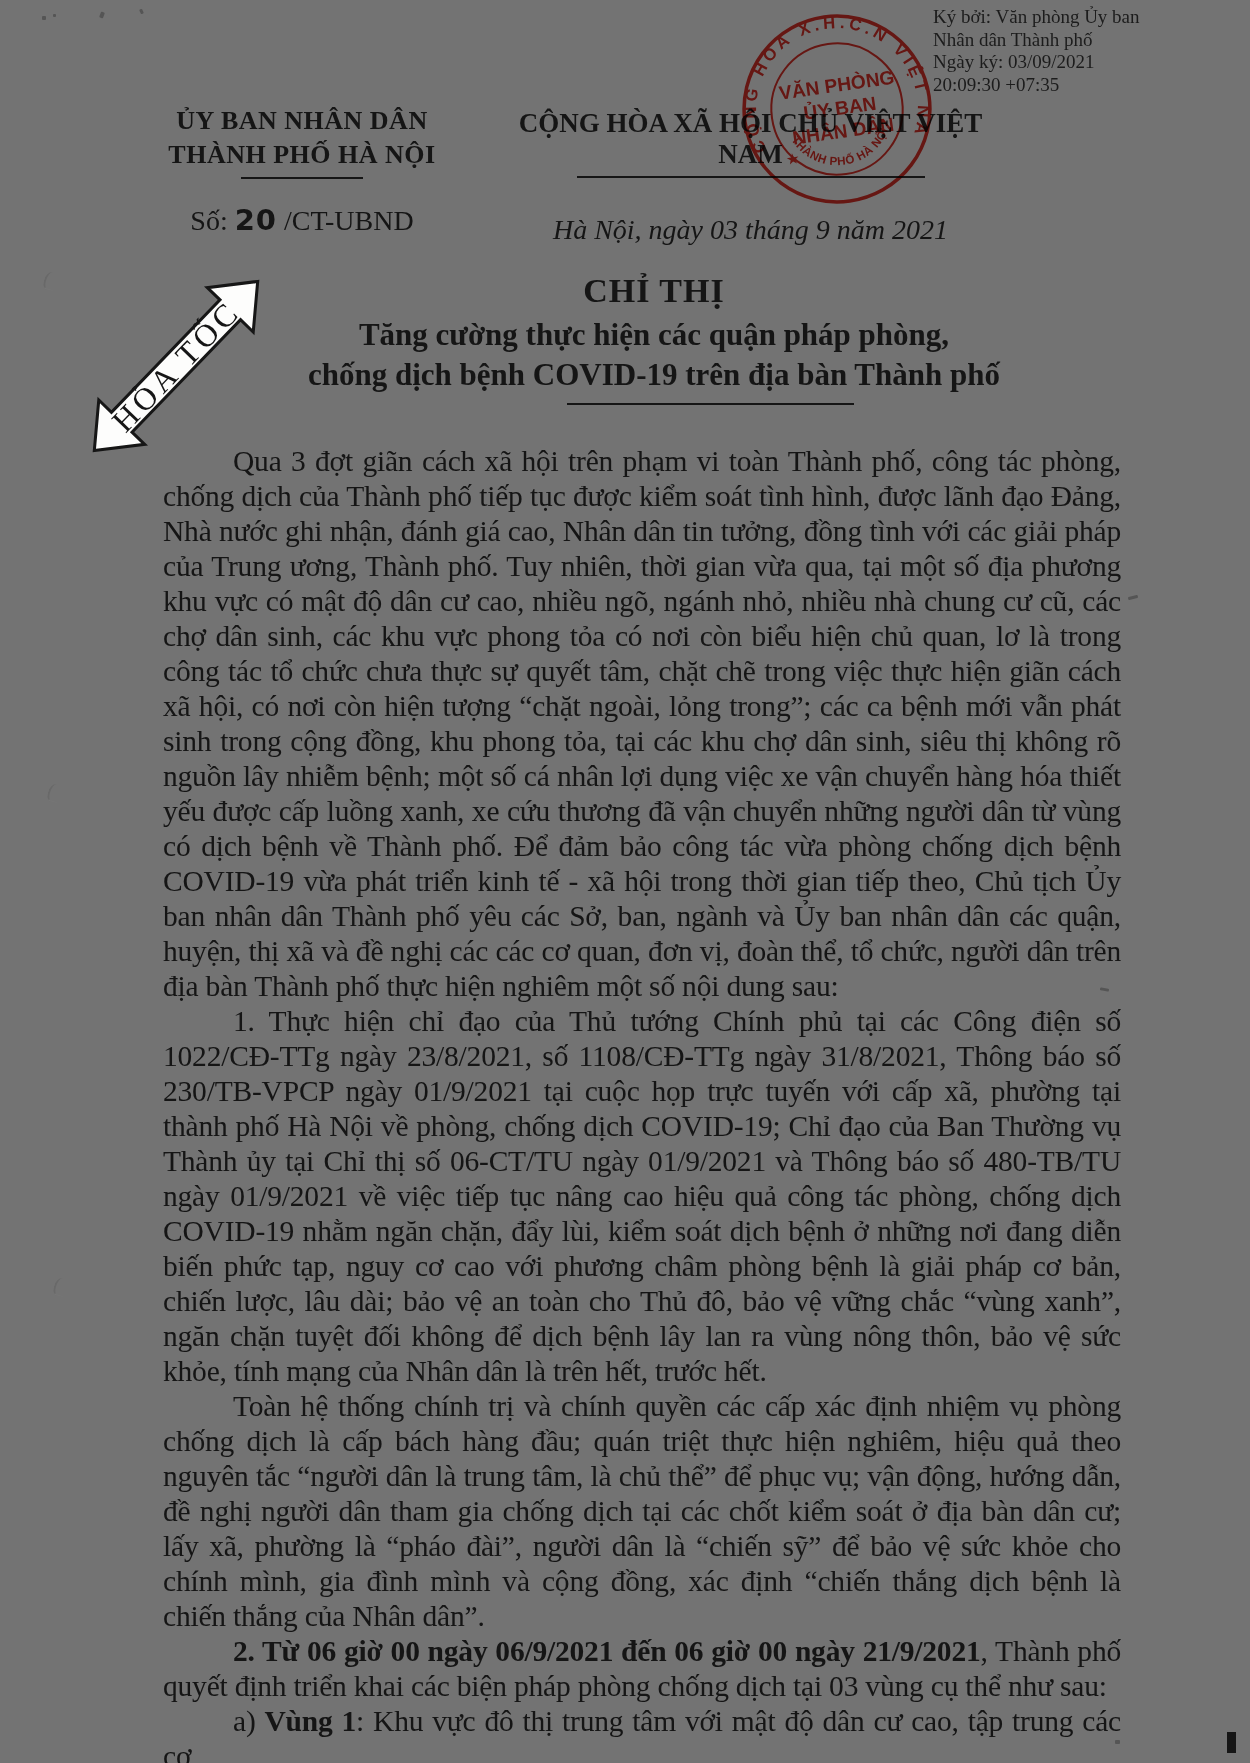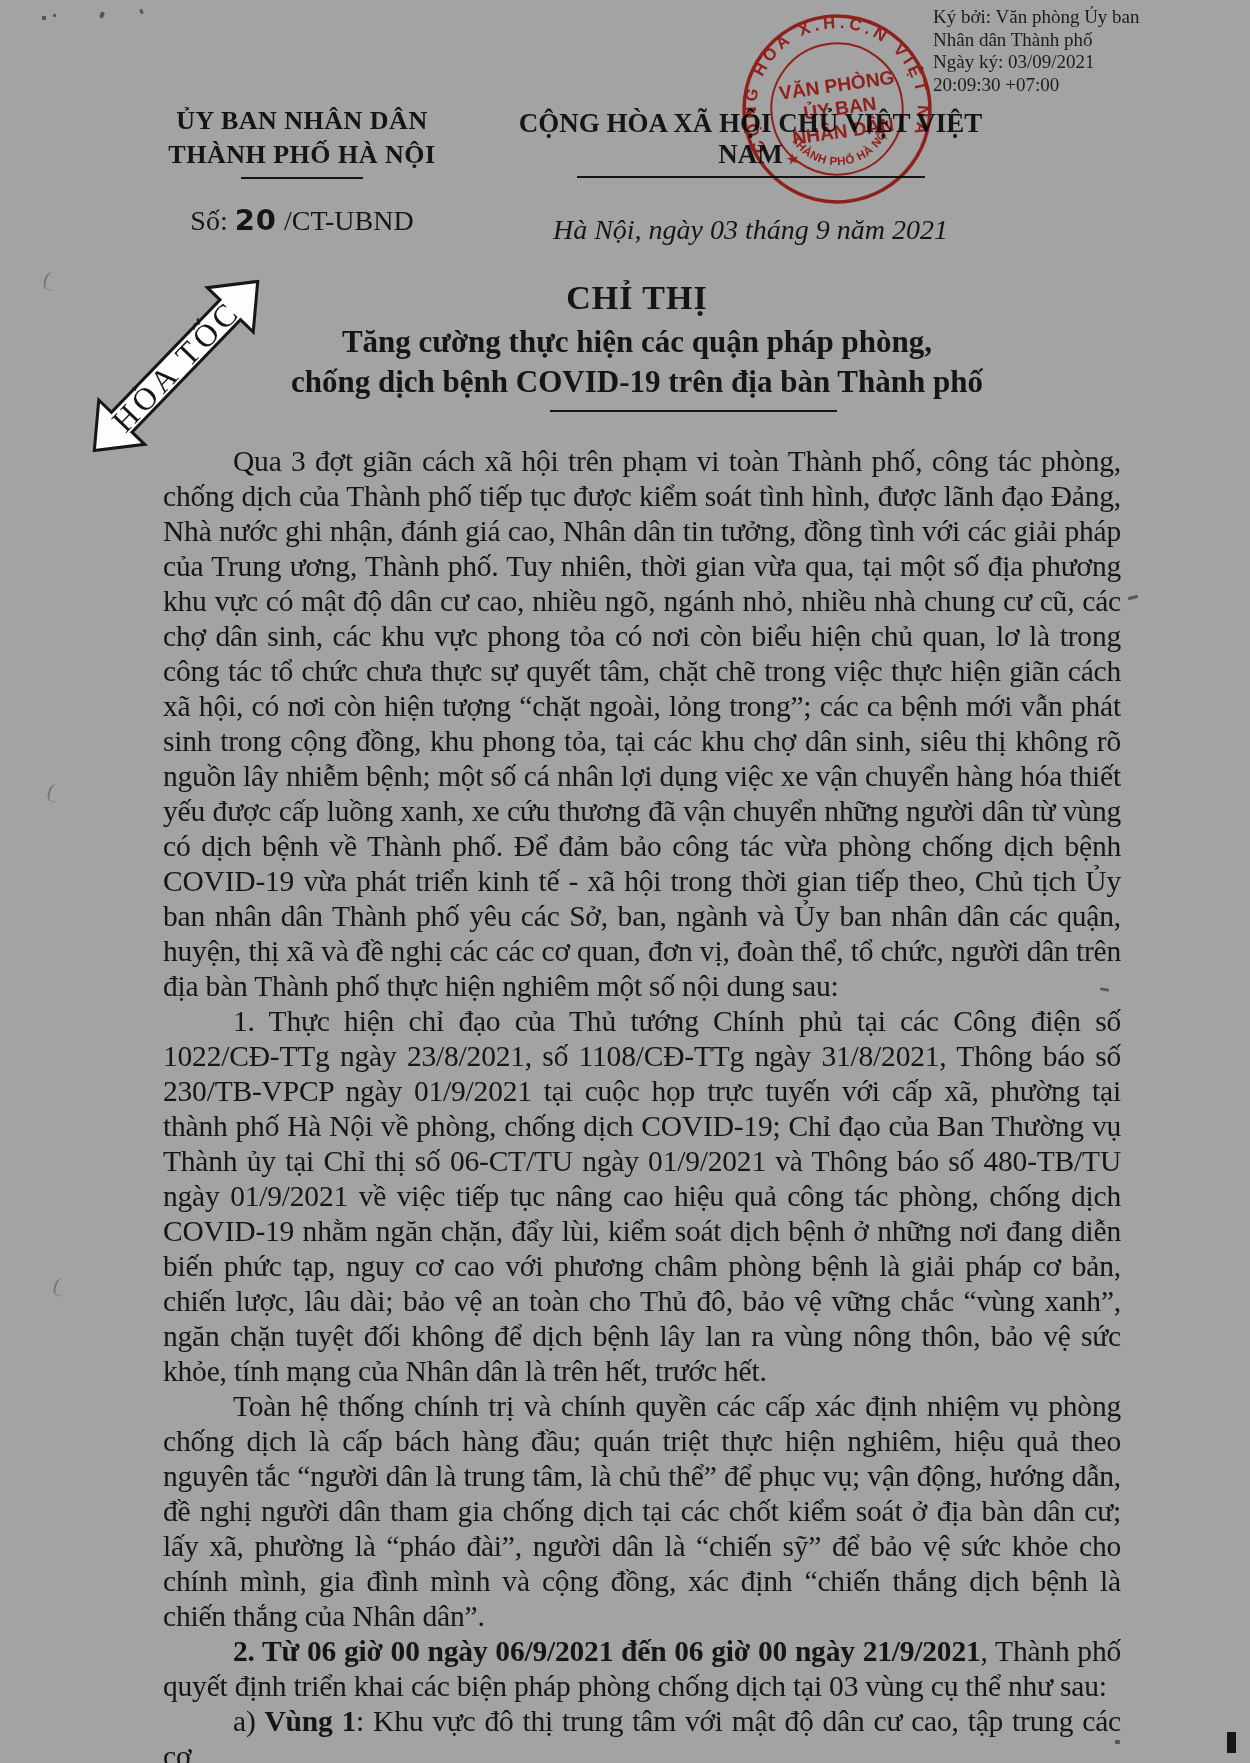--- a/index.html
+++ b/index.html
@@ -1,21 +1,21 @@
 <!DOCTYPE html>
 <html lang="vi"><head>
 <meta charset="utf-8">
 <style>
   html,body{margin:0;padding:0;}
   body{background:#888;}
   .page{
     position:relative;
     width:1250px;height:1763px;
     margin:0 auto;
-    background:#a3a3a3;
+    background:#737373;
     overflow:hidden;
     font-family:"Liberation Serif", serif;
     color:#151515;
   }
   
   .sig-block{
     position:absolute;left:933px;top:6px;width:230px;
     font-size:19px;line-height:22.5px;color:#1c1c1c;
   }
   
@@ -32,21 +32,21 @@
   }
   .hdr-right .motto1{font-size:27px;font-weight:bold;}
   .hdr-right .motto2{font-size:28px;font-weight:bold;margin-top:5px;}
   .hdr-right .motto-underline{width:348px;border-top:2.5px solid #151515;margin:6px auto 0;}
   .hdr-right .dateline{font-size:28px;font-style:italic;margin-top:36px;white-space:nowrap;}
   
   .stamp-svg{position:absolute;left:736px;top:8px;mix-blend-mode:multiply;opacity:.94;}
   
   .arrow-svg{position:absolute;left:50px;top:240px;}
   
-  .title-block{position:absolute;left:158px;top:272px;width:958px;text-align:center;margin-top:7px;}
+  .title-block{position:absolute;left:175px;top:272px;width:958px;text-align:center;}
   .title-block .doc-type{font-size:34px;font-weight:bold;letter-spacing:1px;}
   .title-block .subject{font-size:31px;font-weight:bold;line-height:40px;margin-top:5px;}
   .title-underline{width:287px;border-top:2.5px solid #151515;margin:8px auto 0;transform:translateX(56px);}
   
   .body-text{
     position:absolute;left:163px;top:444px;width:958px;
     font-size:29.5px;line-height:35px;text-align:justify;
     letter-spacing:-0.2px;
   }
   .body-text p{margin:0;text-indent:70px;}
@@ -61,21 +61,21 @@
 </style>
 </head>
 <body>
 
 <div class="page">
 
   <div class="sig-block">
     <div>Ký bởi: Văn phòng Ủy ban</div>
     <div>Nhân dân Thành phố</div>
     <div>Ngày ký: 03/09/2021</div>
-    <div>20:09:30 +07:00</div>
+    <div>20:09:30 +07:35</div>
   </div>
 
   <div class="hdr-left">
     <div class="org1">ỦY BAN NHÂN DÂN</div>
     <div class="org2">THÀNH PHỐ HÀ NỘI</div>
     <div class="org-underline"></div>
     <div class="doc-number">
       <span>Số:</span>
       <span class="num">20</span>
       <span>/CT-UBND</span>

